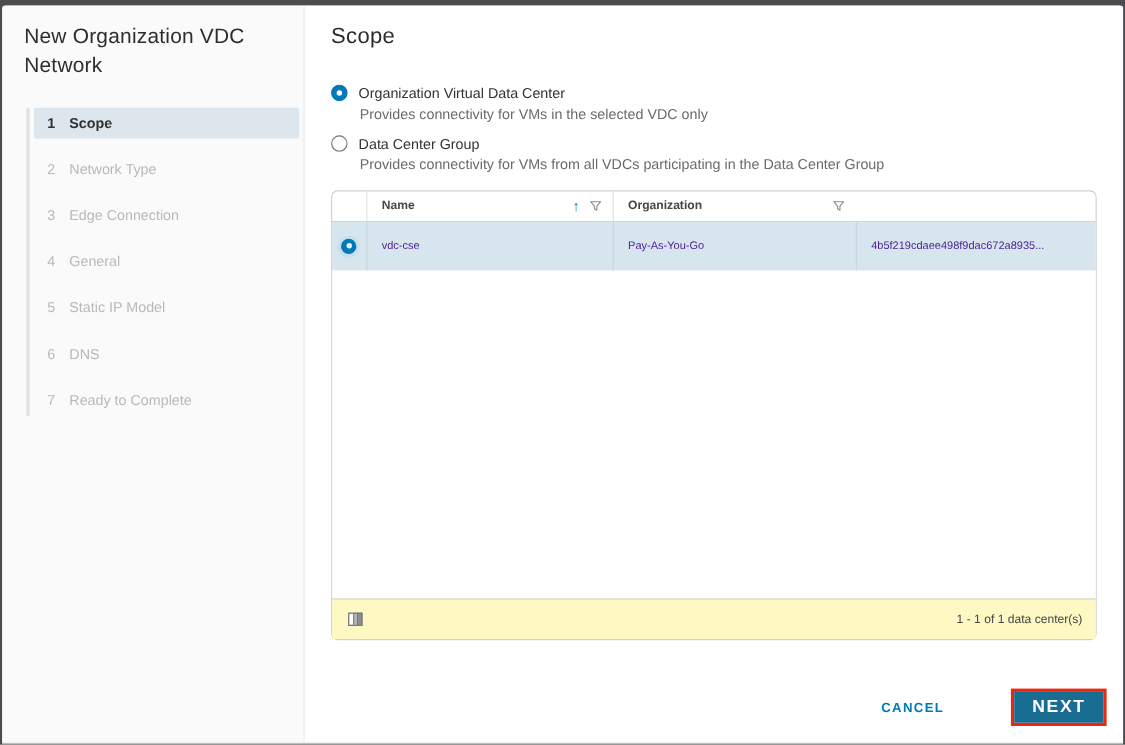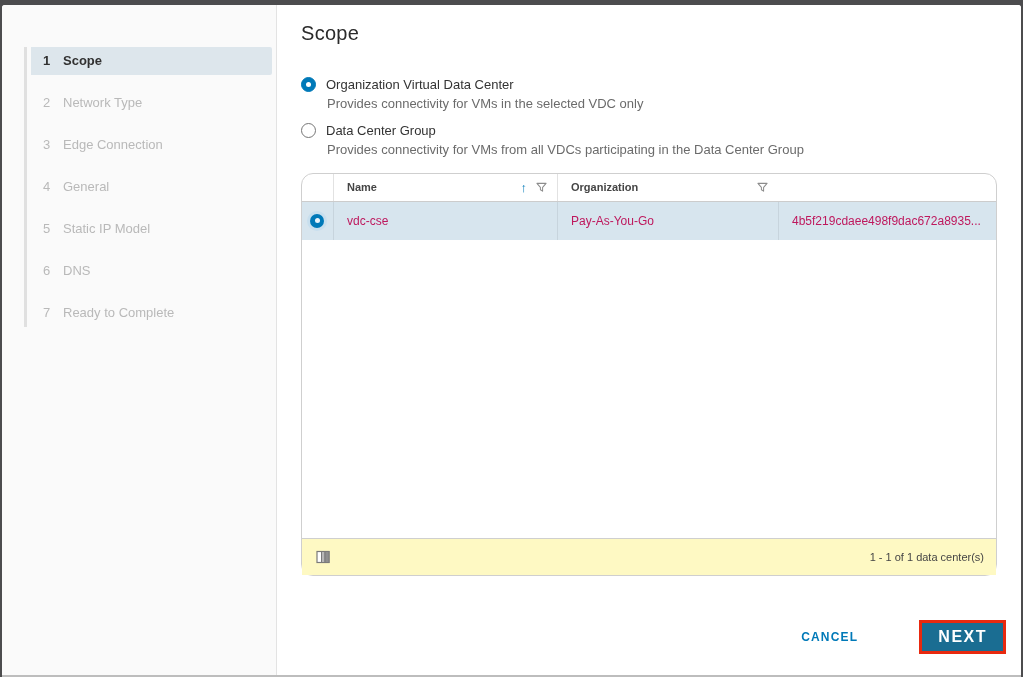--- a/index.html
+++ b/index.html
@@ -102,21 +102,21 @@
     margin: 4px 0 0 26px;
     font-size: 13px;
     color: #6b6b6b;
     line-height: 1.3;
   }
   
   .datagrid {
     margin-top: 14px;
     width: 696px;
     border: 1px solid #cfcfcf;
-    border-radius: 12px;
+    border-radius: 6px;
     background: #fff;
   }
   .dg-header {
     display: grid;
     grid-template-columns: 31px 224px 221px 1fr;
     height: 28px;
     border-bottom: 1px solid #cccccc;
     font-size: 11px;
     font-weight: 700;
     color: #454545;
@@ -133,24 +133,24 @@
   .sort-arrow {
     color: var(--accent, #0079b8);
     font-size: 13px;
     font-weight: 400;
     margin-right: 9px;
   }
   .filter-icon { display: flex; align-items: center; cursor: pointer; }
   .dg-row {
     display: grid;
     grid-template-columns: 31px 224px 221px 1fr;
-    height: 38px;
+    height: 44px;
     background: var(--row-selected-bg, #d7e5ee);
-    font-size: 12px;
-    color: #be185d;
+    font-size: 10px;
+    color: #4c1d95;
     cursor: pointer;
   }
   .dg-cell {
     display: flex;
     align-items: center;
     padding: 0 10px 0 13px;
     overflow: hidden;
     white-space: nowrap;
   }
   .dg-cell + .dg-cell { border-left: 1px solid rgba(0,0,0,0.07); }
@@ -220,20 +220,21 @@
     height: 28px;
     cursor: pointer;
   }
 </style>
 </head>
 <body>
 
 <div class="modal">
 
   <div class="sidebar">
+    <div class="dialog-title">New Organization VDC Network</div>
     <ul class="stepnav">
       <li class="step active">
         <span class="num">1</span>
         <span>Scope</span>
       </li>
       <li class="step">
         <span class="num">2</span>
         <span>Network Type</span>
       </li>
       <li class="step">

